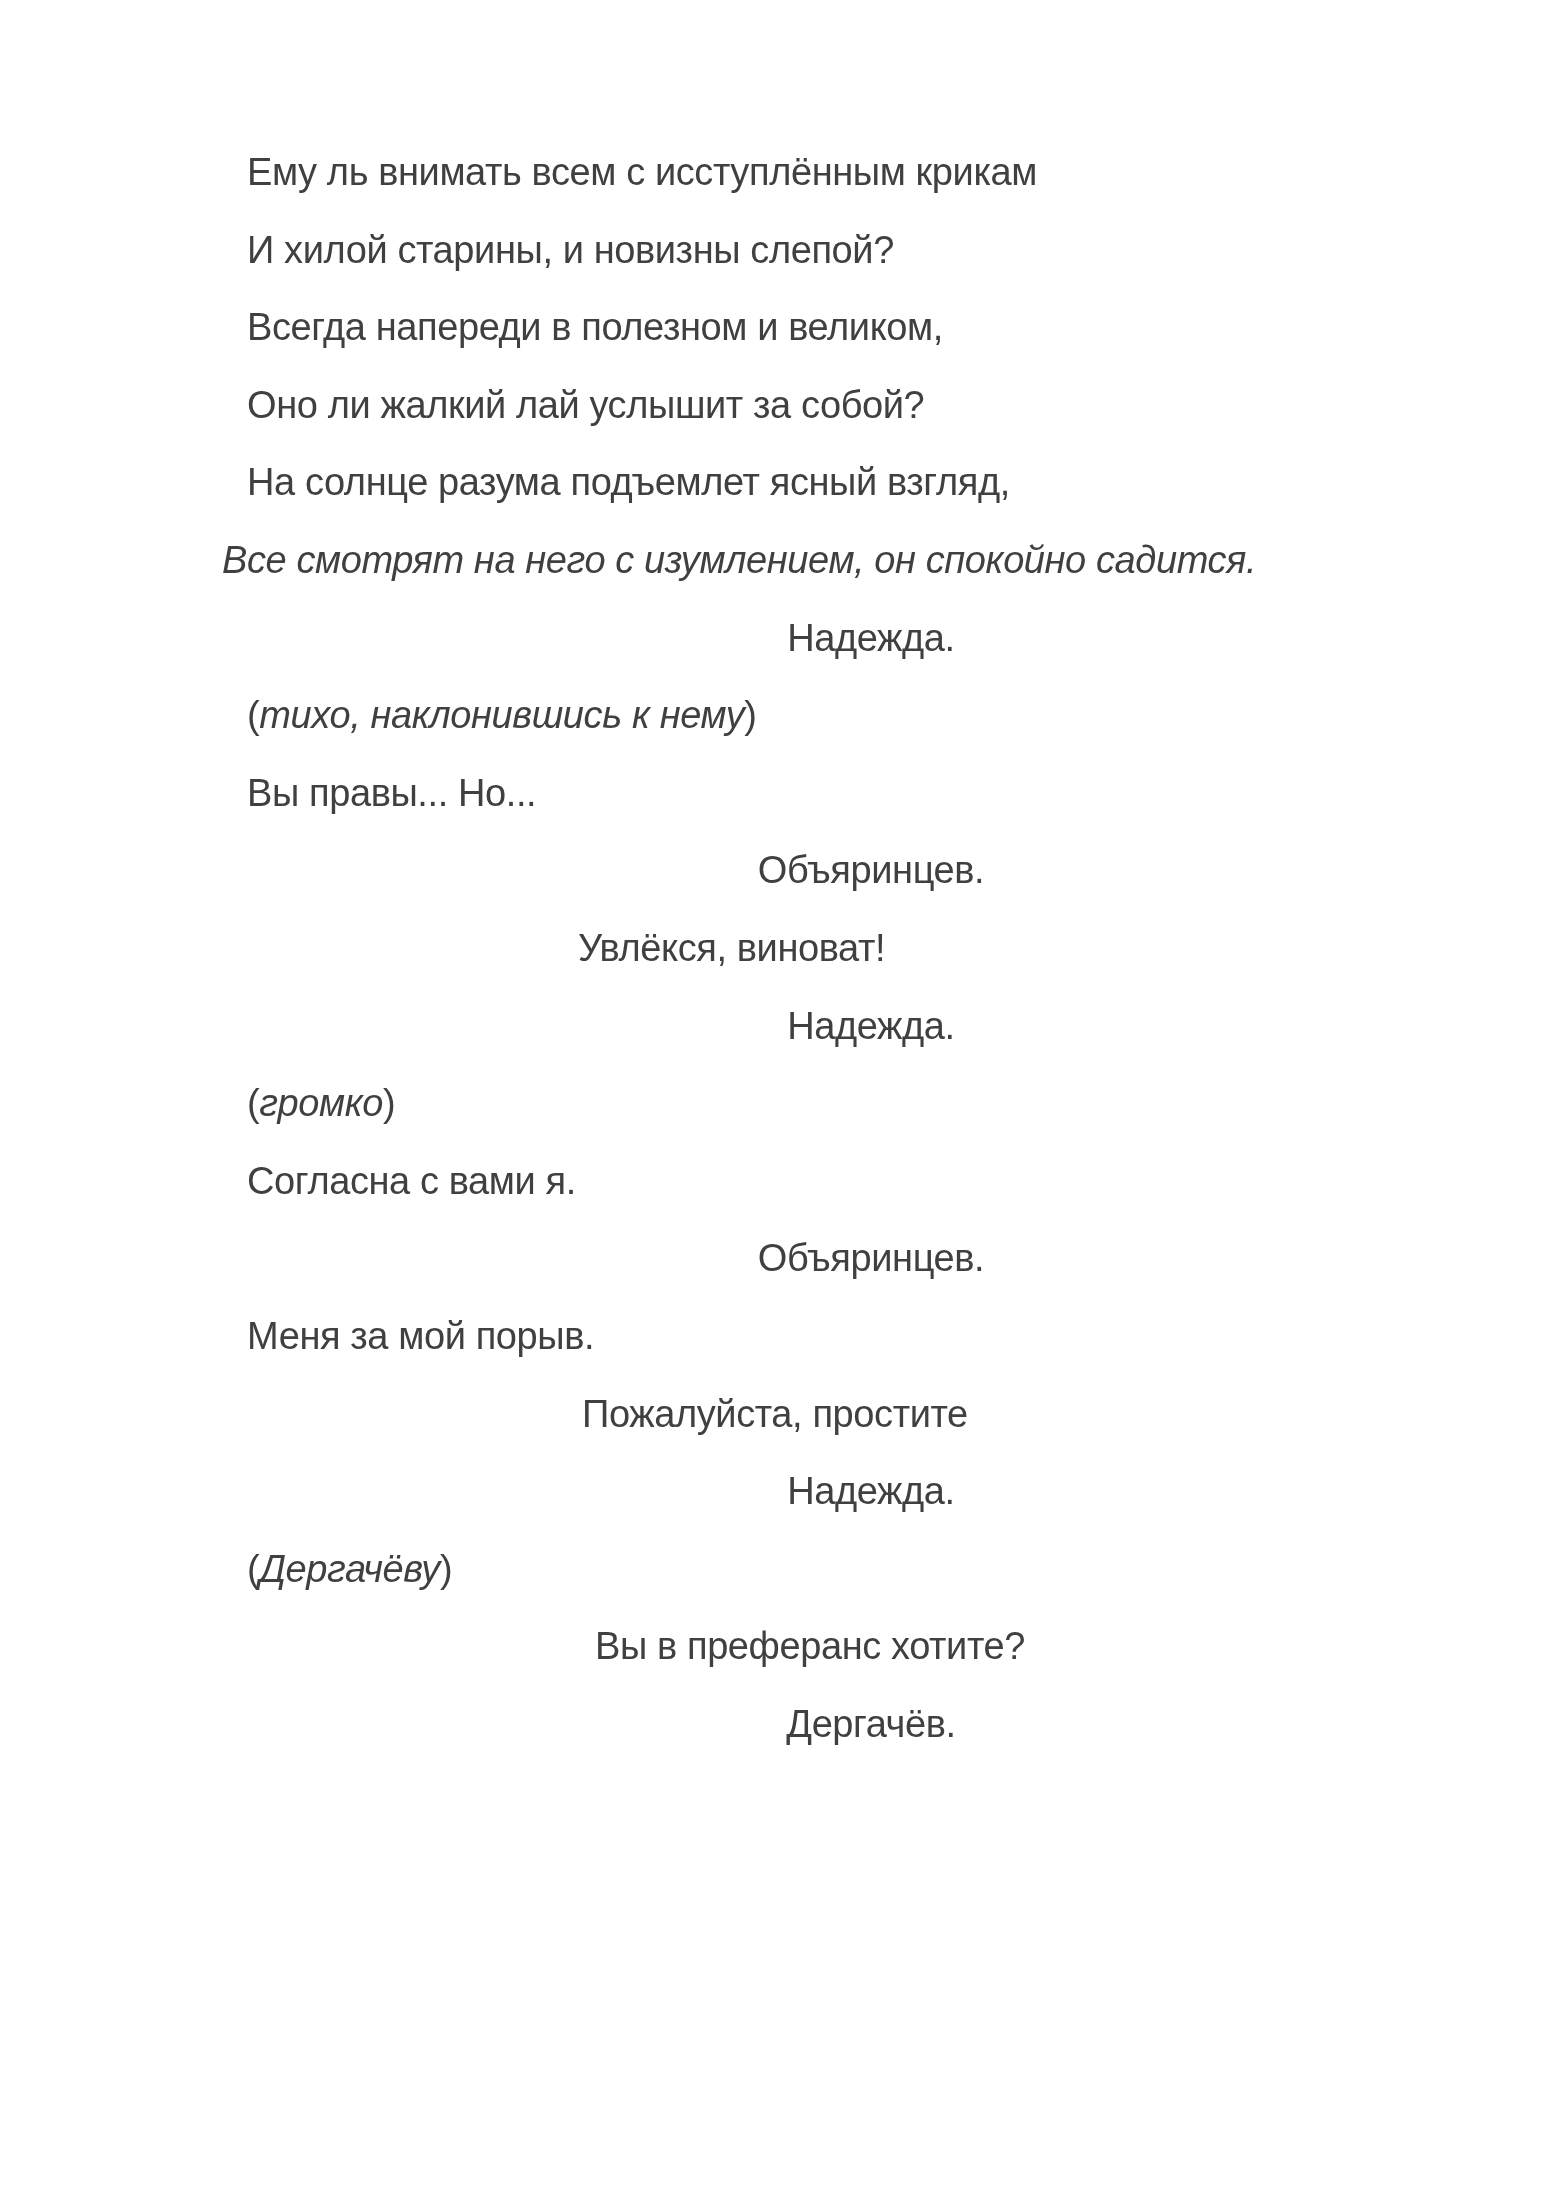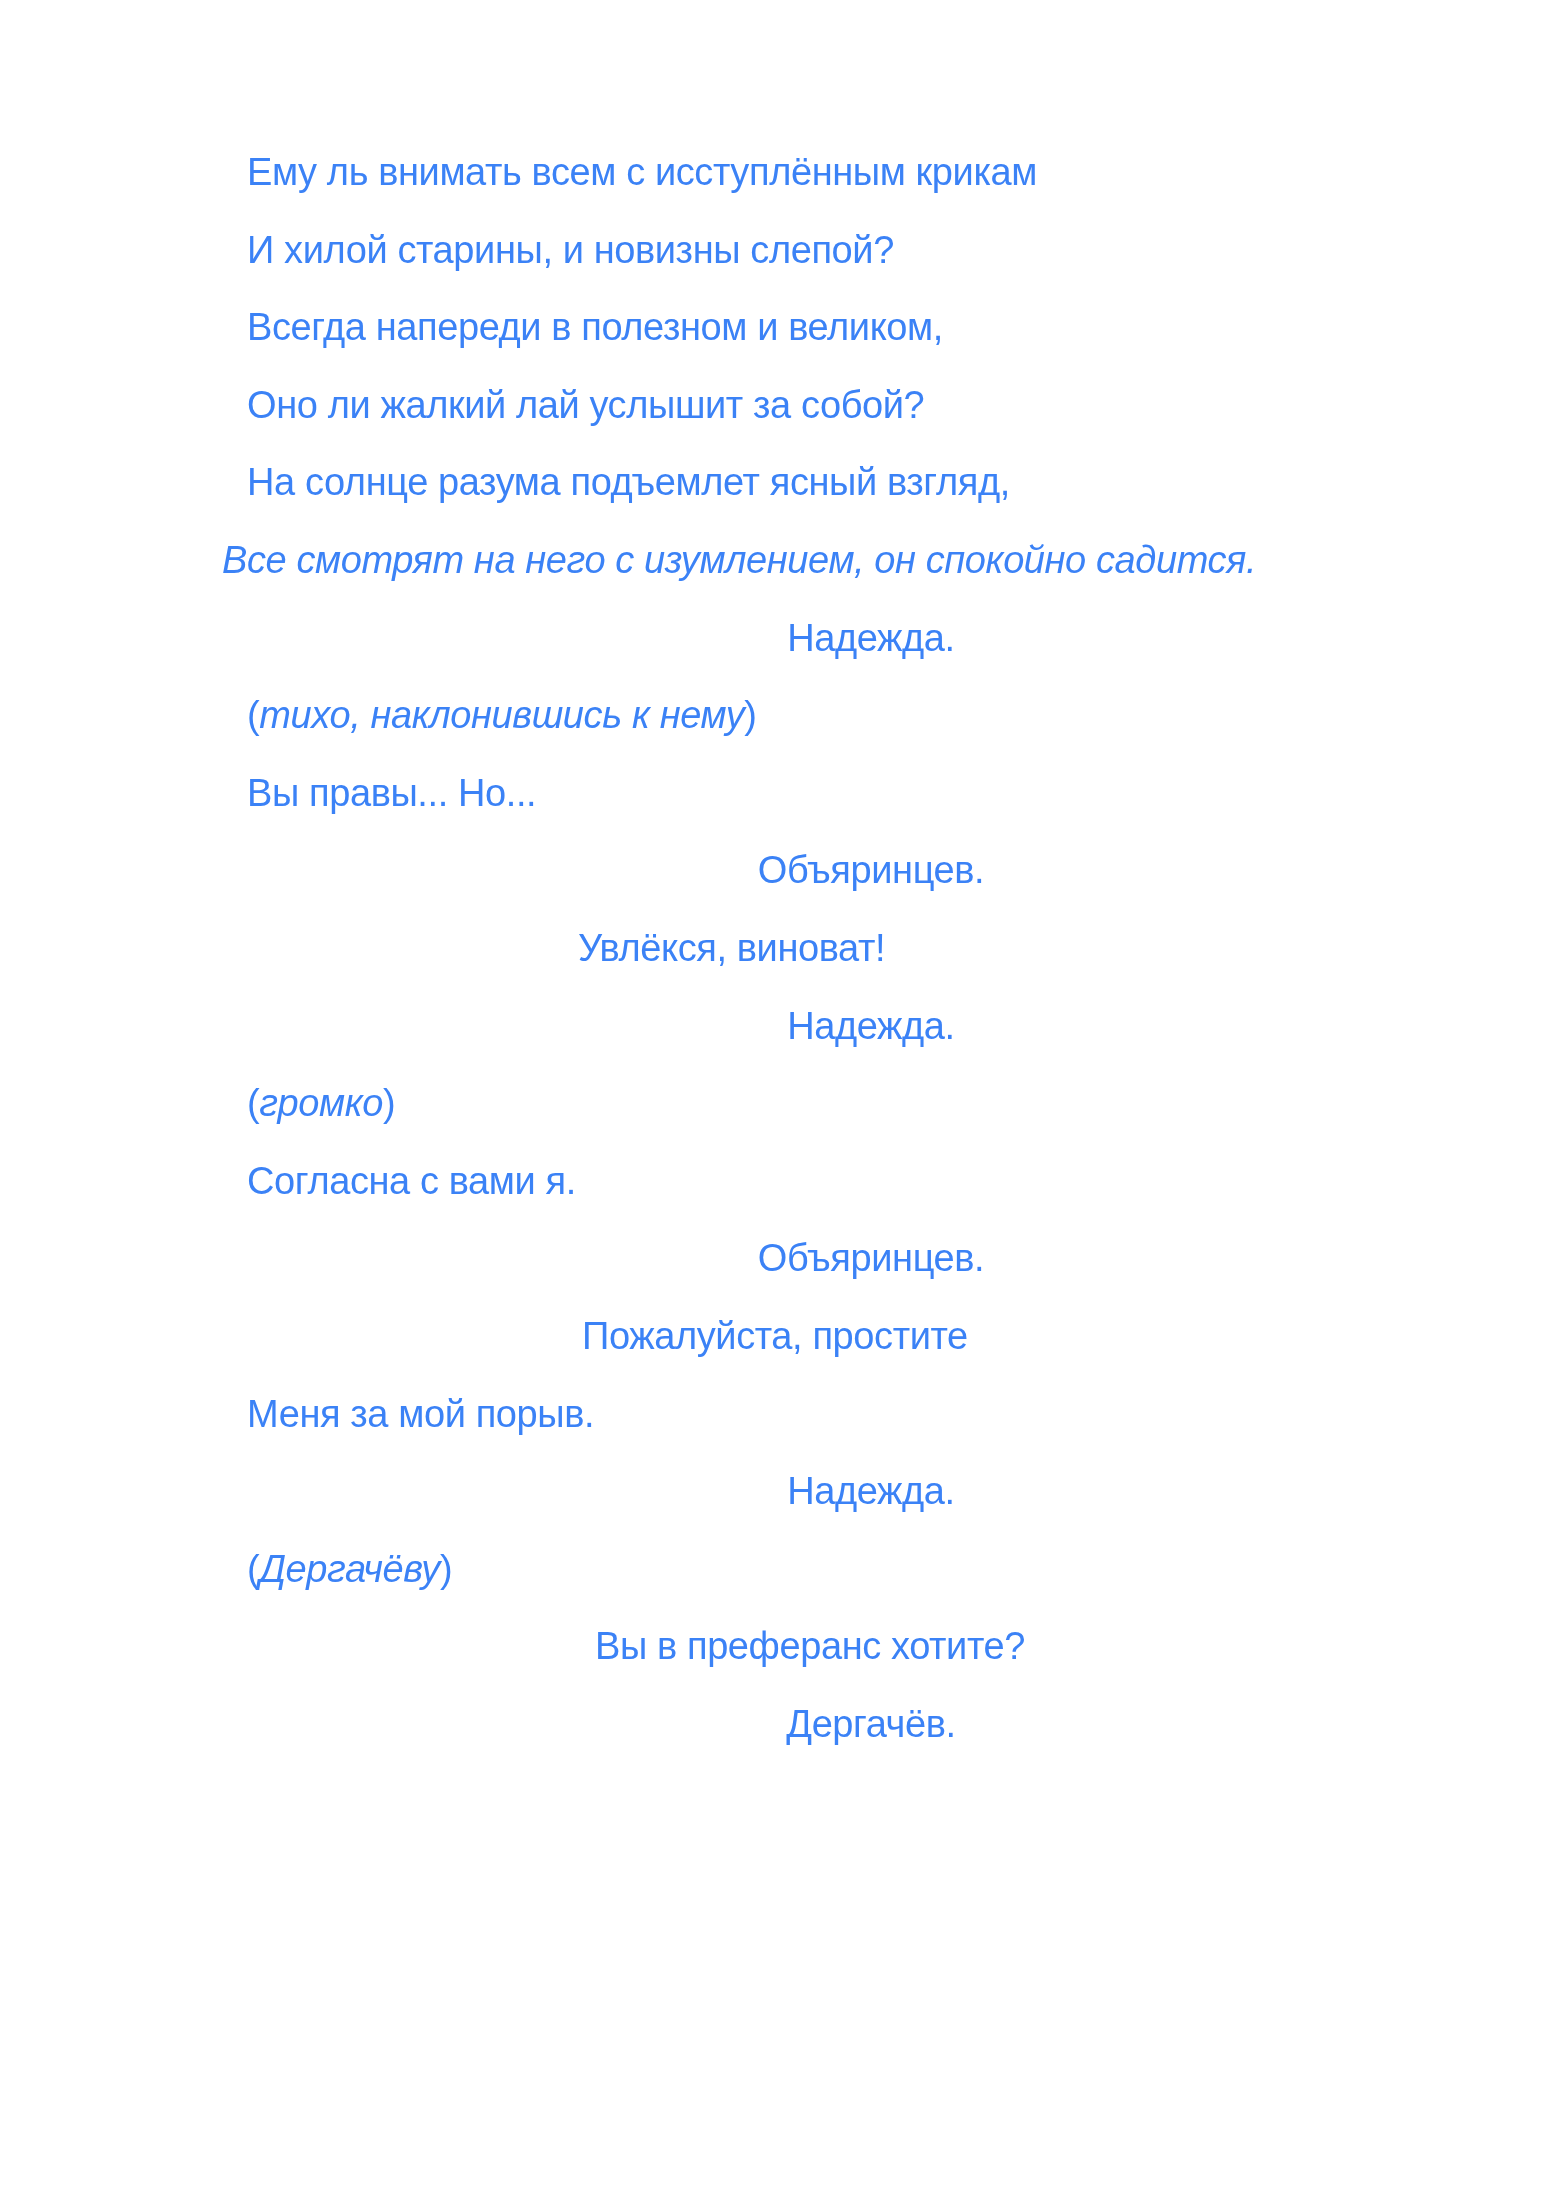--- a/index.html
+++ b/index.html
@@ -9,21 +9,21 @@
   }
   .page {
     position: relative;
     width: 1555px;
     height: 2168px;
     background: #ffffff;
     overflow: hidden;
     font-family: "Liberation Sans", "DejaVu Sans", sans-serif;
     font-size: 38px;
     line-height: 77.6px;
-    color: #3b82f6;
+    color: #404040;
     letter-spacing: -0.4px;
   }
   .text-block {
     position: absolute;
     top: 134px;
     left: 247px;
     right: 60px;
   }
   .line {
     white-space: nowrap;
@@ -72,23 +72,23 @@
     <div class="line verse-indent-1"><span>Увлёкся, виноват!</span></div>
 
     <div class="line speaker"><span>Надежда.</span></div>
 
     <div class="line paren"><span class="mark">(</span><span class="inner">громко</span><span class="mark">)</span></div>
 
     <div class="line"><span>Согласна с вами я.</span></div>
 
     <div class="line speaker"><span>Объяринцев.</span></div>
 
+    <div class="line"><span>Меня за мой порыв.</span></div>
+
     <div class="line verse-indent-2"><span>Пожалуйста, простите</span></div>
-
-    <div class="line"><span>Меня за мой порыв.</span></div>
 
     <div class="line speaker"><span>Надежда.</span></div>
 
     <div class="line paren"><span class="mark">(</span><span class="inner">Дергачёву</span><span class="mark">)</span></div>
 
     <div class="line verse-indent-3"><span>Вы в преферанс хотите?</span></div>
 
     <div class="line speaker"><span>Дергачёв.</span></div>
 
   </div>

